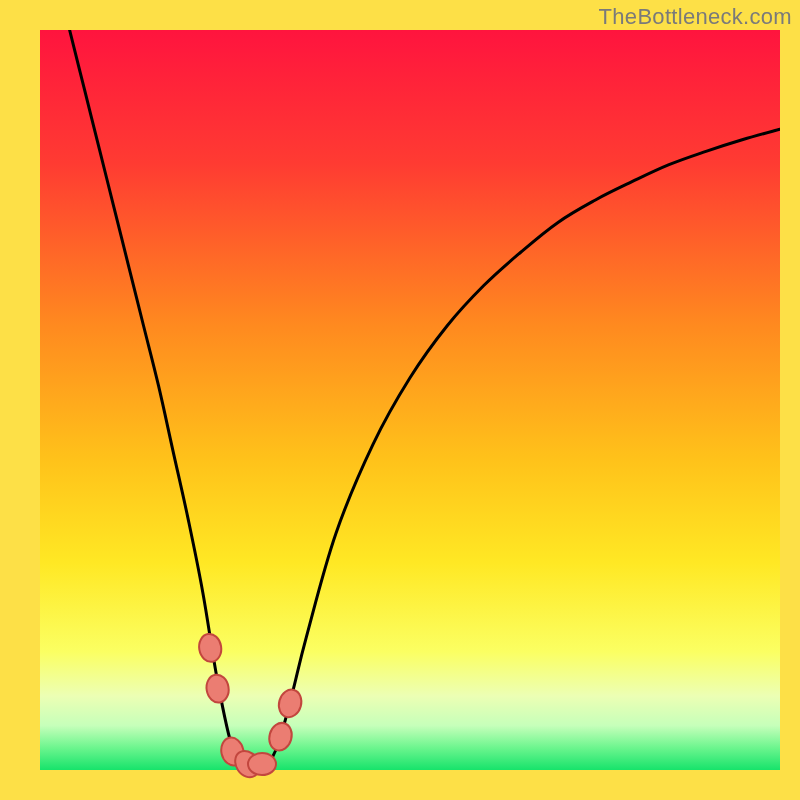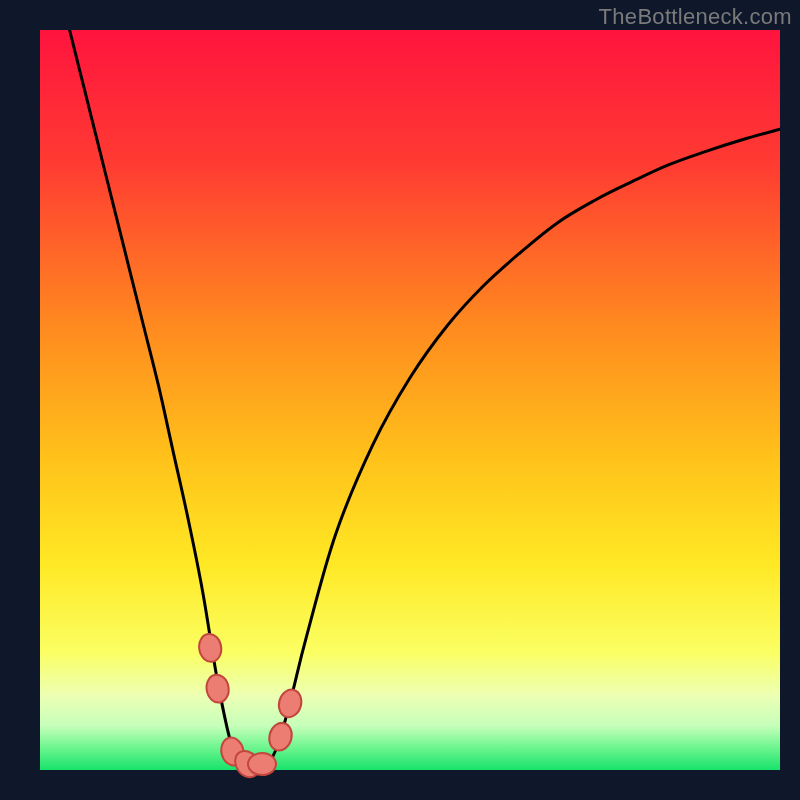--- a/index.html
+++ b/index.html
@@ -7,21 +7,21 @@
     padding: 0;
     width: 800px;
     height: 800px;
     background: #000;
     font-family: Arial, Helvetica, sans-serif;
   }
   .stage {
     position: relative;
     width: 800px;
     height: 800px;
-    background: #0f172a;
+    background: #fde047;
   }
   .watermark {
     position: absolute;
     top: 4px;
     right: 8px;
     color: #7a7a7a;
     font-size: 22px;
     font-weight: 500;
     letter-spacing: 0.3px;
     z-index: 5;

